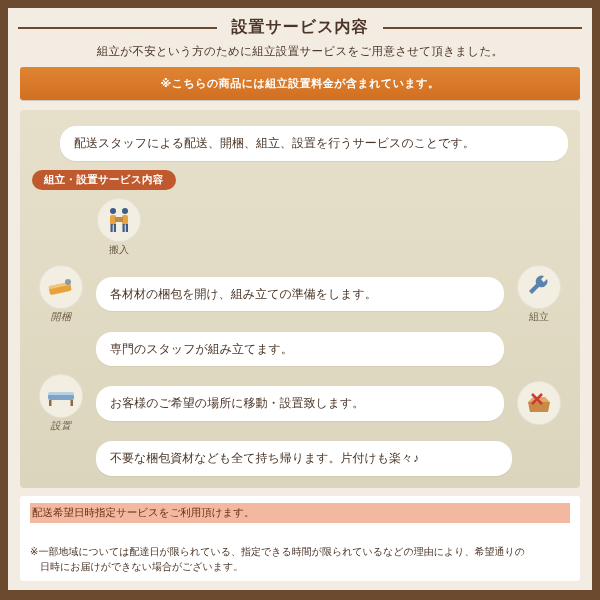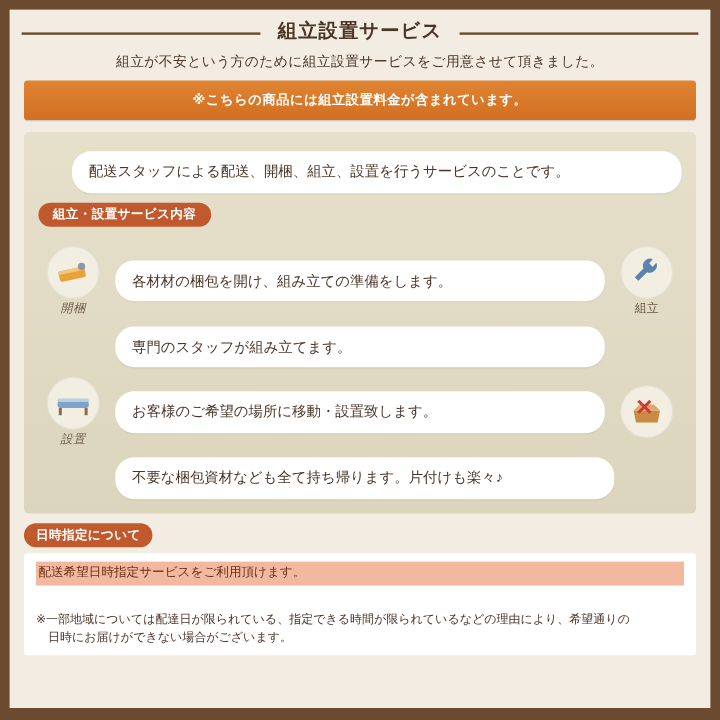--- a/index.html
+++ b/index.html
@@ -163,37 +163,53 @@
   svg{display:block;}
 </style>
 </head>
 <body>
 
 <div class="page">
   <div class="inner">
 
     <div class="title-bar">
       <div class="rule"></div>
-      <span class="txt">組立設置サービス</span>
+      <span class="txt">設置サービス内容</span>
     </div>
 
     <div class="lead">組立が不安という方のために組立設置サービスをご用意させて頂きました。</div>
 
     <div class="banner">※こちらの商品には組立設置料金が含まれています。</div>
 
     <div class="panel">
 
       <div class="bubble row1">配送スタッフによる配送、開梱、組立、設置を行うサービスのことです。</div>
 
       <div style="height:8px"></div>
       <span class="tag wide">組立・設置サービス内容</span>
 
       
       <div class="svc-row">
         <div class="svc-icon"></div>
+        <div class="svc-right">
+          <div class="circle">
+            <svg width="30" height="30" viewBox="0 0 30 30">
+              <circle cx="9" cy="6" r="3" fill="#3f5d8a"></circle>
+              <rect x="6" y="10" width="6" height="10" rx="2" fill="#e8a33d"></rect>
+              <rect x="6.5" y="19" width="2.2" height="8" fill="#3f5d8a"></rect>
+              <rect x="9.8" y="19" width="2.2" height="8" fill="#3f5d8a"></rect>
+              <circle cx="21" cy="6" r="3" fill="#3f5d8a"></circle>
+              <rect x="18" y="10" width="6" height="10" rx="2" fill="#e8a33d"></rect>
+              <rect x="18.5" y="19" width="2.2" height="8" fill="#3f5d8a"></rect>
+              <rect x="21.8" y="19" width="2.2" height="8" fill="#3f5d8a"></rect>
+              <rect x="11" y="12" width="8" height="5" fill="#b98a52"></rect>
+            </svg>
+          </div>
+          <div class="lbl">搬入</div>
+        </div>
       </div>
 
       
       <div class="svc-row">
         <div class="svc-icon">
           <div class="circle">
             <svg width="30" height="30" viewBox="0 0 30 30">
               <rect x="3" y="12" width="22" height="9" rx="2" transform="rotate(-12 14 16)" fill="#e7a23a"></rect>
               <rect x="3" y="12" width="22" height="3" rx="1.5" transform="rotate(-12 14 16)" fill="#f2c77c"></rect>
               <circle cx="22" cy="10" r="3" fill="#8a9aa8"></circle>
@@ -248,21 +264,20 @@
             </svg>
           </div>
           <div class="lbl"></div>
         </div>
       </div>
 
       <div class="bubble last-bubble">不要な梱包資材なども全て持ち帰ります。片付けも楽々♪</div>
     </div>
 
     <div class="date-sec">
-      <span class="tag">日時指定について</span>
       <div class="date-note">
         <span class="hl">配送希望日時指定サービスをご利用頂けます。</span>
         <span style="white-space:pre-line">※一部地域については配達日が限られている、指定できる時間が限られているなどの理由により、希望通りの
 　日時にお届けができない場合がございます。</span>
       </div>
     </div>
 
   </div>
 </div>
 

